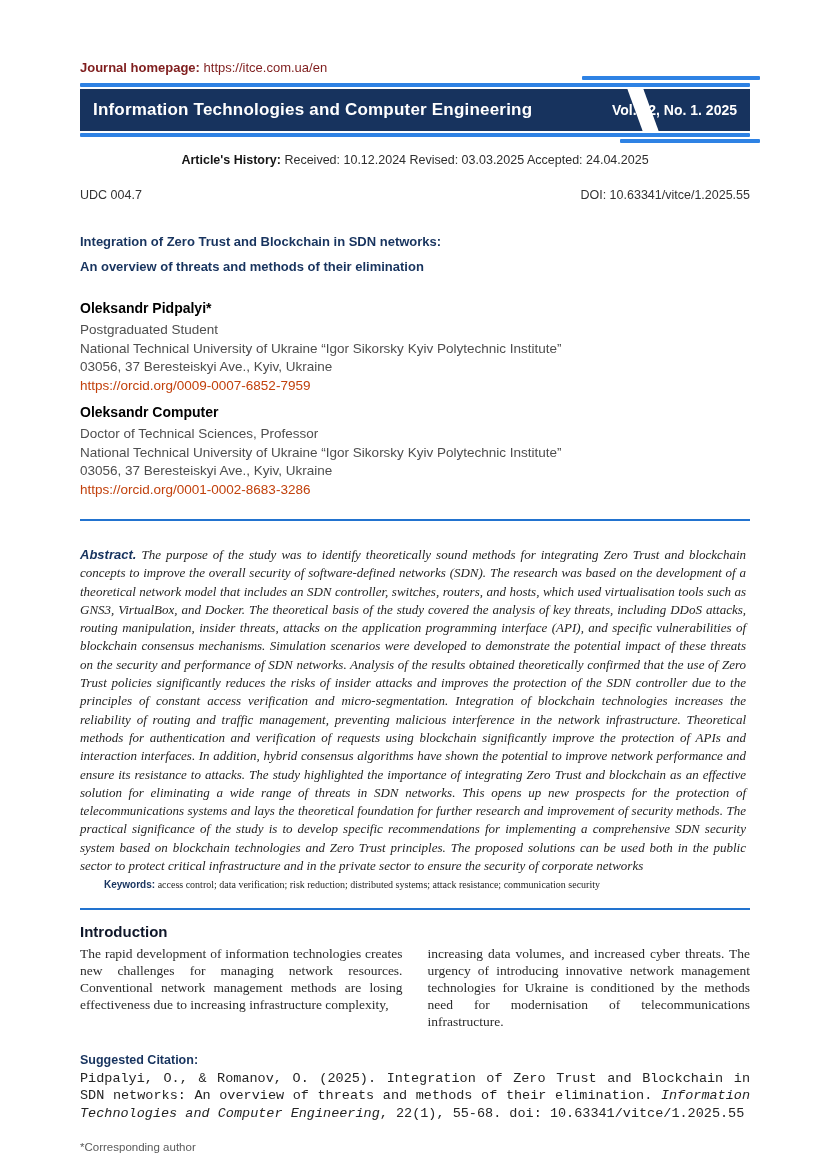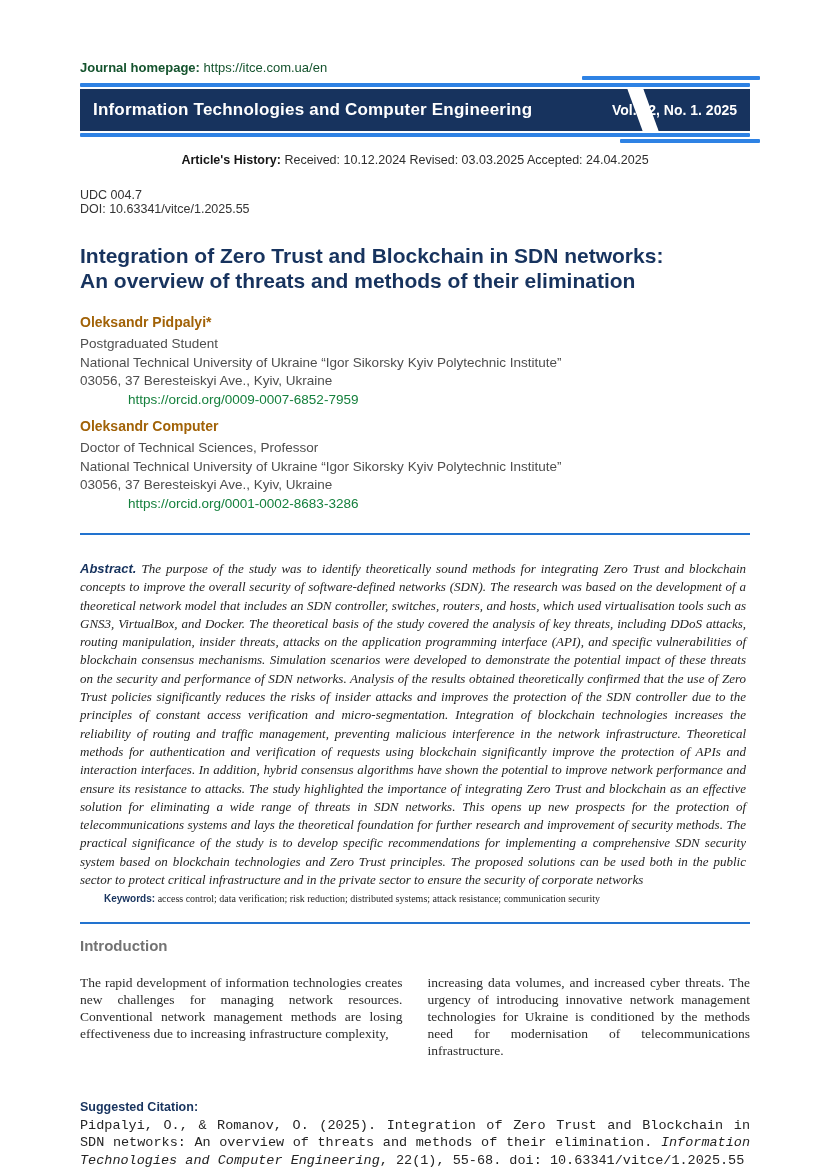--- a/index.html
+++ b/index.html
@@ -3,57 +3,57 @@
 <meta charset="utf-8">
 <style>
   html,body{margin:0;padding:0;background:#ffffff;}
   body{width:827px;height:1169px;overflow:hidden;position:relative;
        font-family:"Liberation Sans",sans-serif;color:#1d1d1d;}
   .content{position:absolute;left:80px;top:0;width:670px;}
   .serif{font-family:"Liberation Serif",serif;}
   .just{text-align:justify;}
 
   
-  .homepage-row{margin-top:60px;font-size:13px;line-height:15px;color:#14532d;}
+  .homepage-row{margin-top:60px;font-size:13px;line-height:15px;color:#7f1d1d;}
   .homepage-row .lbl{font-weight:bold;}
   .banner-wrap{position:relative;height:67px;margin-top:1px;}
   .accent{position:absolute;background:#2e82e4;height:4px;border-radius:1px;}
   .accent.short-top{top:0;right:-10px;width:178px;}
   .accent.main-top{top:7px;left:0;right:0;}
   .accent.main-bottom{top:57px;left:0;right:0;}
   .accent.short-bottom{top:63px;right:-10px;width:140px;}
   .banner{position:absolute;top:13px;left:0;right:0;height:42px;background:#17335e;
           display:flex;align-items:center;justify-content:space-between;overflow:hidden;}
   .banner-title{color:#fff;font-weight:bold;font-size:17px;letter-spacing:.2px;padding-left:13px;white-space:nowrap;}
   .banner-vol{color:#fff;font-weight:bold;font-size:14px;padding-right:13px;white-space:nowrap;}
   .slash{position:absolute;top:-4px;bottom:-4px;left:555px;width:16px;background:#fff;transform:skewX(20deg);}
 
   .history-row{margin-top:10px;font-size:12.5px;color:#2e2e2e;text-align:center;}
   .history-row .lbl{font-weight:bold;color:#151515;}
-  .udc-row{margin-top:21px;display:flex;justify-content:space-between;font-size:12.5px;color:#333;flex-direction:column;}
+  .udc-row{margin-top:21px;display:flex;justify-content:space-between;font-size:12.5px;color:#333;}
 
-  .title{margin:27px 0 0 0;font-size:21px;line-height:25px;font-weight:bold;color:#17335e;}
+  .title{margin:27px 0 0 0;font-size:13px;line-height:25px;font-weight:bold;color:#17335e;}
 
-  .author-name{margin-top:21px;font-size:14px;line-height:17px;font-weight:bold;color:#a16207;}
+  .author-name{margin-top:21px;font-size:14px;line-height:17px;font-weight:bold;color:#000000;}
   .author-name.second{margin-top:9px;}
   .aff{margin-top:4px;font-size:13.5px;line-height:18.5px;color:#4e4e4e;}
-  .aff .link{color:#15803d;text-decoration:none;margin-left:48px;}
+  .aff .link{color:#c2410c;text-decoration:none;}
 
   .rule-blue{border:none;height:2px;background:#2273cf;margin:20px 0 0 0;}
 
   .abstract-p{margin:25px 4px 0 0;font-size:13px;line-height:18.3px;color:#242424;font-style:italic;}
   .inline-lbl{font-family:"Liberation Sans",sans-serif;font-weight:bold;color:#17335e;}
   .keywords-p{margin:1px 0 0 0;font-size:10px;line-height:18.3px;color:#242424;padding-left:24px;}
 
   .rule-blue.two{margin-top:13px;}
-  .section-h{margin:13px 0 0 0;font-size:15px;font-weight:bold;color:#737373;}
-  .cols{display:flex;gap:25px;margin-top:20px;}
+  .section-h{margin:13px 0 0 0;font-size:15px;font-weight:bold;color:#0f172a;}
+  .cols{display:flex;gap:25px;margin-top:5px;}
   .col{width:324px;font-size:13.5px;line-height:17px;color:#2b2b2b;margin:0;}
 
-  .cite-lbl{margin-top:41px;font-size:12.5px;font-weight:bold;color:#17335e;}
+  .cite-lbl{margin-top:23px;font-size:12.5px;font-weight:bold;color:#17335e;}
   .cite-body{margin:3px 0 0 0;font-size:13.5px;line-height:17.5px;color:#242424;font-family:Liberation Mono, monospace;}
   .cite-body .it{font-style:italic;}
 
   .corresponding{margin-top:19px;font-size:11.5px;color:#5a5a5a;}
 </style>
 </head>
 <body>
 
 <div class="content">
 

